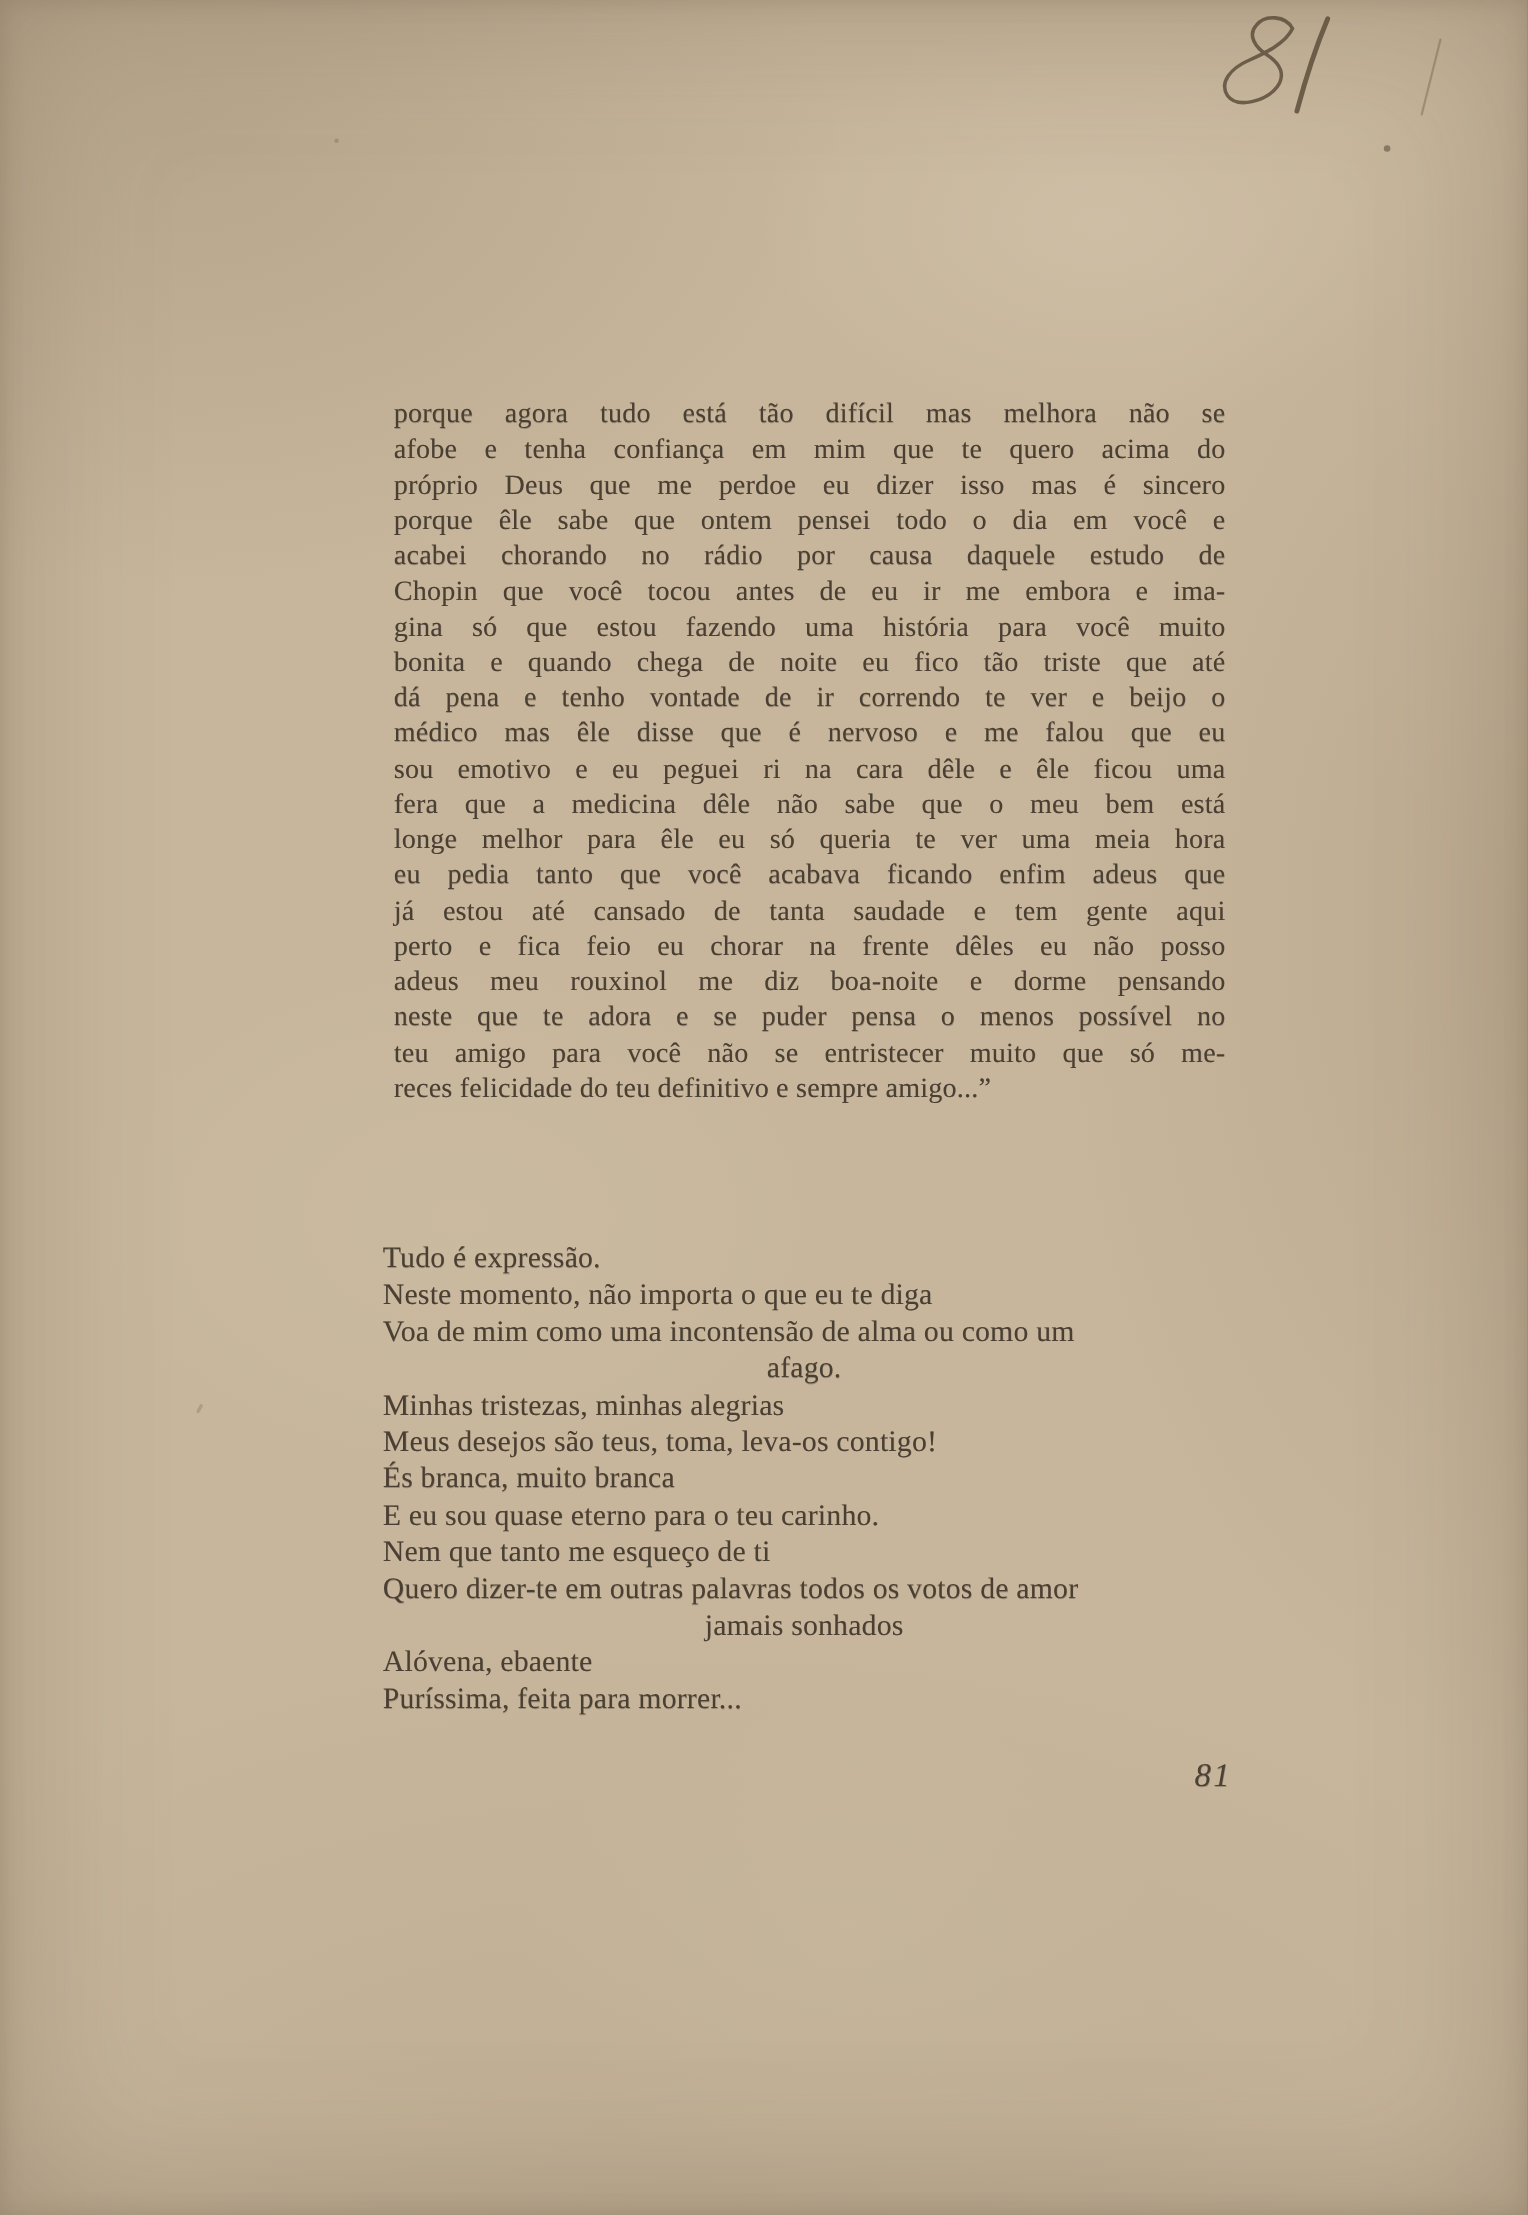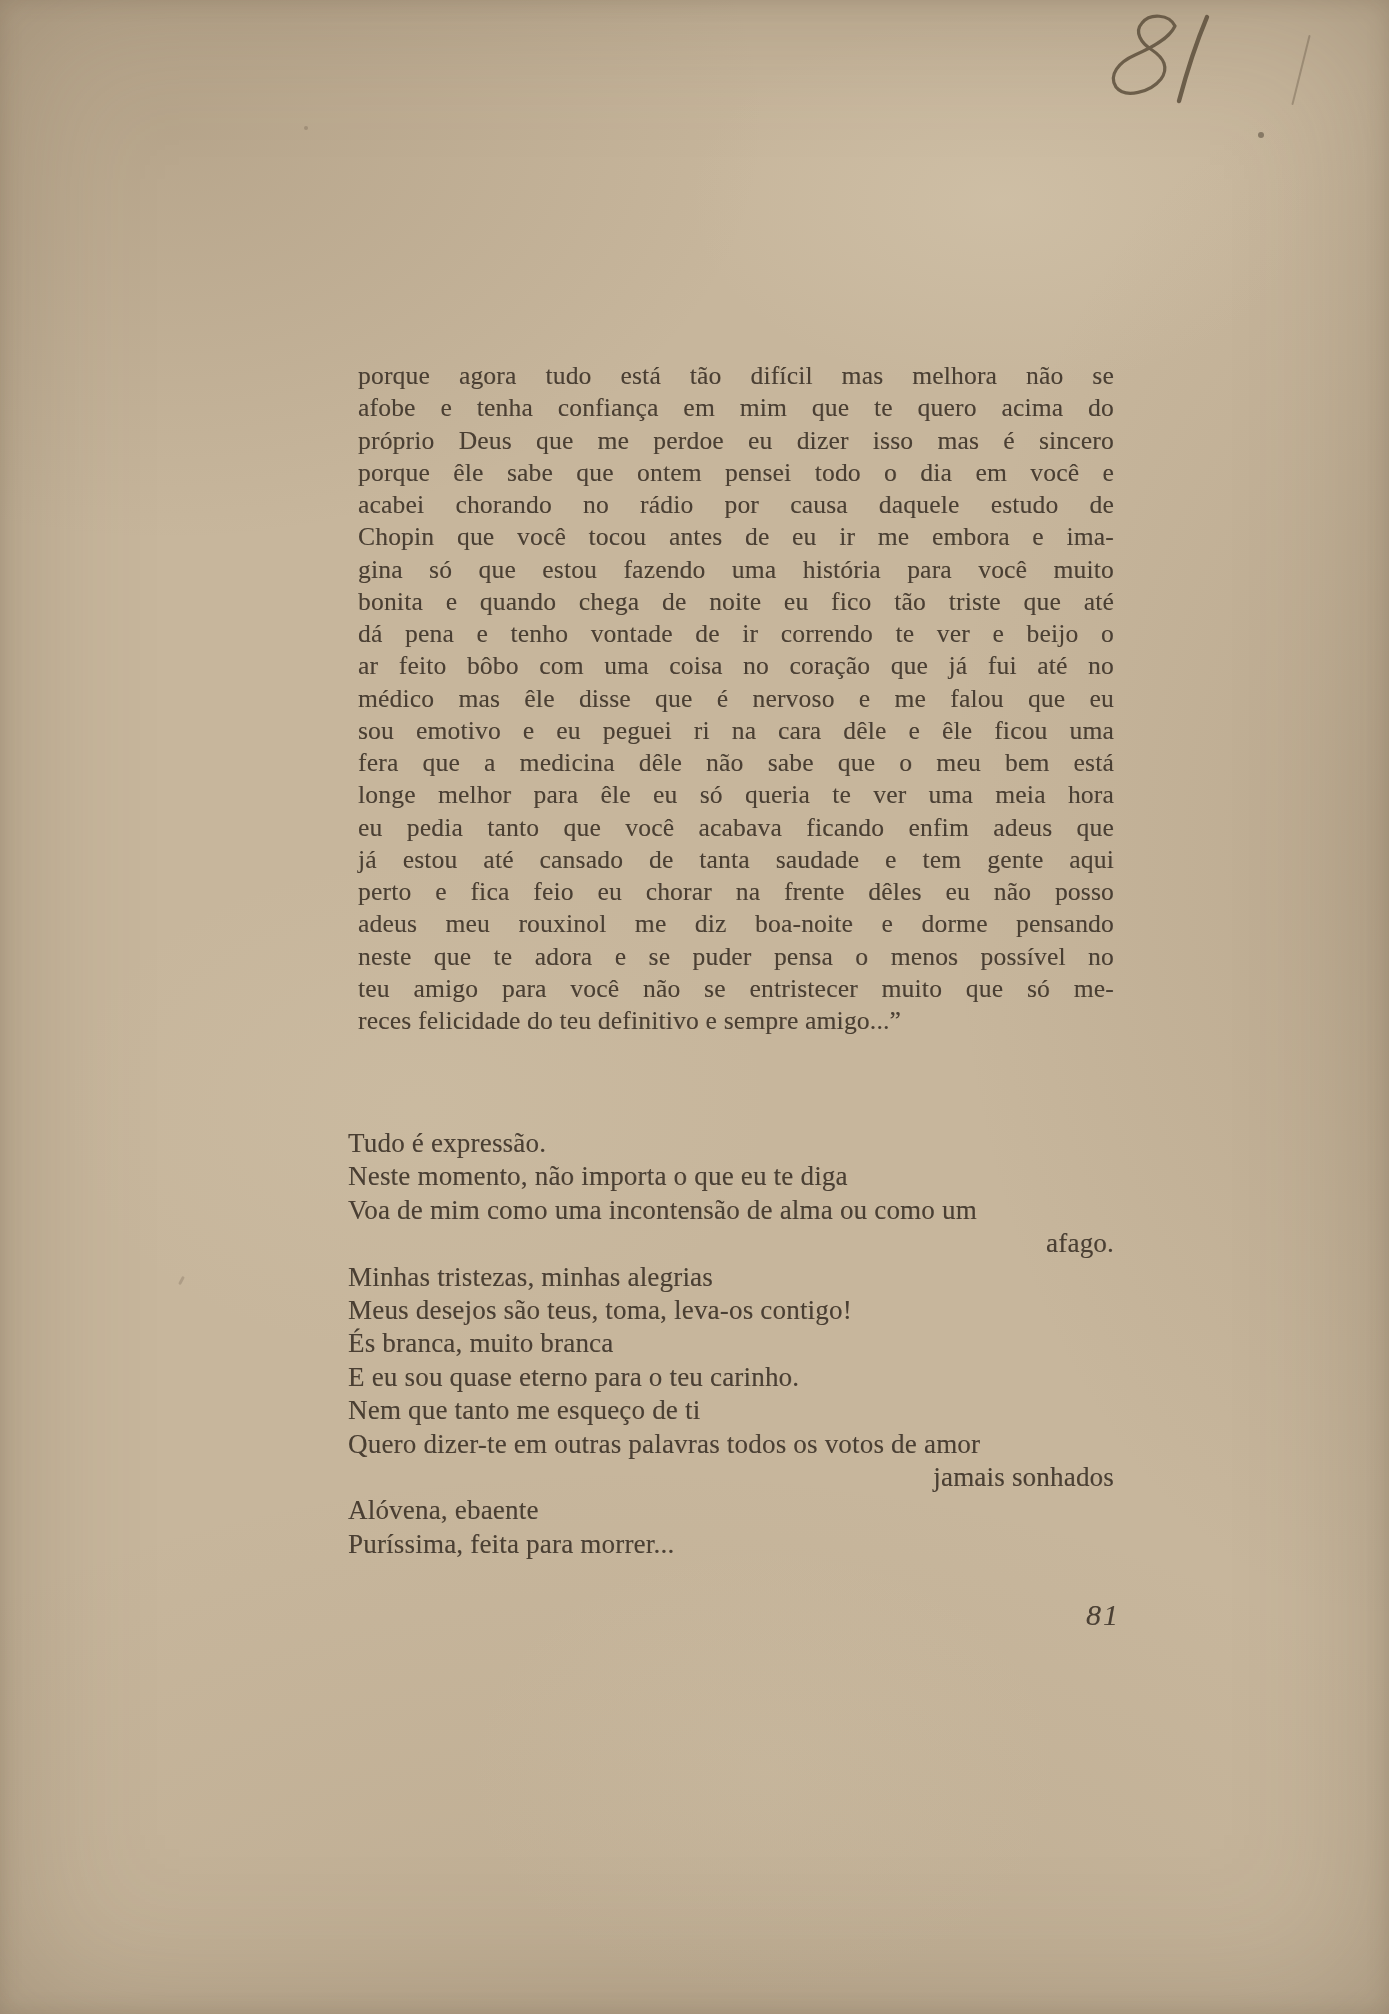--- a/index.html
+++ b/index.html
@@ -39,21 +39,21 @@
   }
   
   .poem{
     position:absolute;
     left:348px;top:1127px;width:766px;
     font-size:27px;line-height:33.4px;
     letter-spacing:0.2px;
     text-shadow:0.3px 0.3px 0 rgba(74,63,51,0.35);
   }
   .poem .pln{text-align:left;white-space:nowrap;}
-  .poem .pln.right{text-align:right;}
+  .poem .pln.right{text-align:center;}
   
   .pagenum{
     position:absolute;
     left:1086px;top:1600px;
     font-style:italic;
     font-size:30px;line-height:30px;
     letter-spacing:2px;
     color:#4c4135;
     text-shadow:0.3px 0.3px 0 rgba(74,63,51,0.35);
   }
@@ -92,21 +92,20 @@
   <div class="letter">
     <div class="ln">porque agora tudo está tão difícil mas melhora não se</div>
     <div class="ln">afobe e tenha confiança em mim que te quero acima do</div>
     <div class="ln">próprio Deus que me perdoe eu dizer isso mas é sincero</div>
     <div class="ln">porque êle sabe que ontem pensei todo o dia em você e</div>
     <div class="ln">acabei chorando no rádio por causa daquele estudo de</div>
     <div class="ln">Chopin que você tocou antes de eu ir me embora e ima-</div>
     <div class="ln">gina só que estou fazendo uma história para você muito</div>
     <div class="ln">bonita e quando chega de noite eu fico tão triste que até</div>
     <div class="ln">dá pena e tenho vontade de ir correndo te ver e beijo o</div>
-    <div class="ln">ar feito bôbo com uma coisa no coração que já fui até no</div>
     <div class="ln">médico mas êle disse que é nervoso e me falou que eu</div>
     <div class="ln">sou emotivo e eu peguei ri na cara dêle e êle ficou uma</div>
     <div class="ln">fera que a medicina dêle não sabe que o meu bem está</div>
     <div class="ln">longe melhor para êle eu só queria te ver uma meia hora</div>
     <div class="ln">eu pedia tanto que você acabava ficando enfim adeus que</div>
     <div class="ln">já estou até cansado de tanta saudade e tem gente aqui</div>
     <div class="ln">perto e fica feio eu chorar na frente dêles eu não posso</div>
     <div class="ln">adeus meu rouxinol me diz boa-noite e dorme pensando</div>
     <div class="ln">neste que te adora e se puder pensa o menos possível no</div>
     <div class="ln">teu amigo para você não se entristecer muito que só me-</div>

